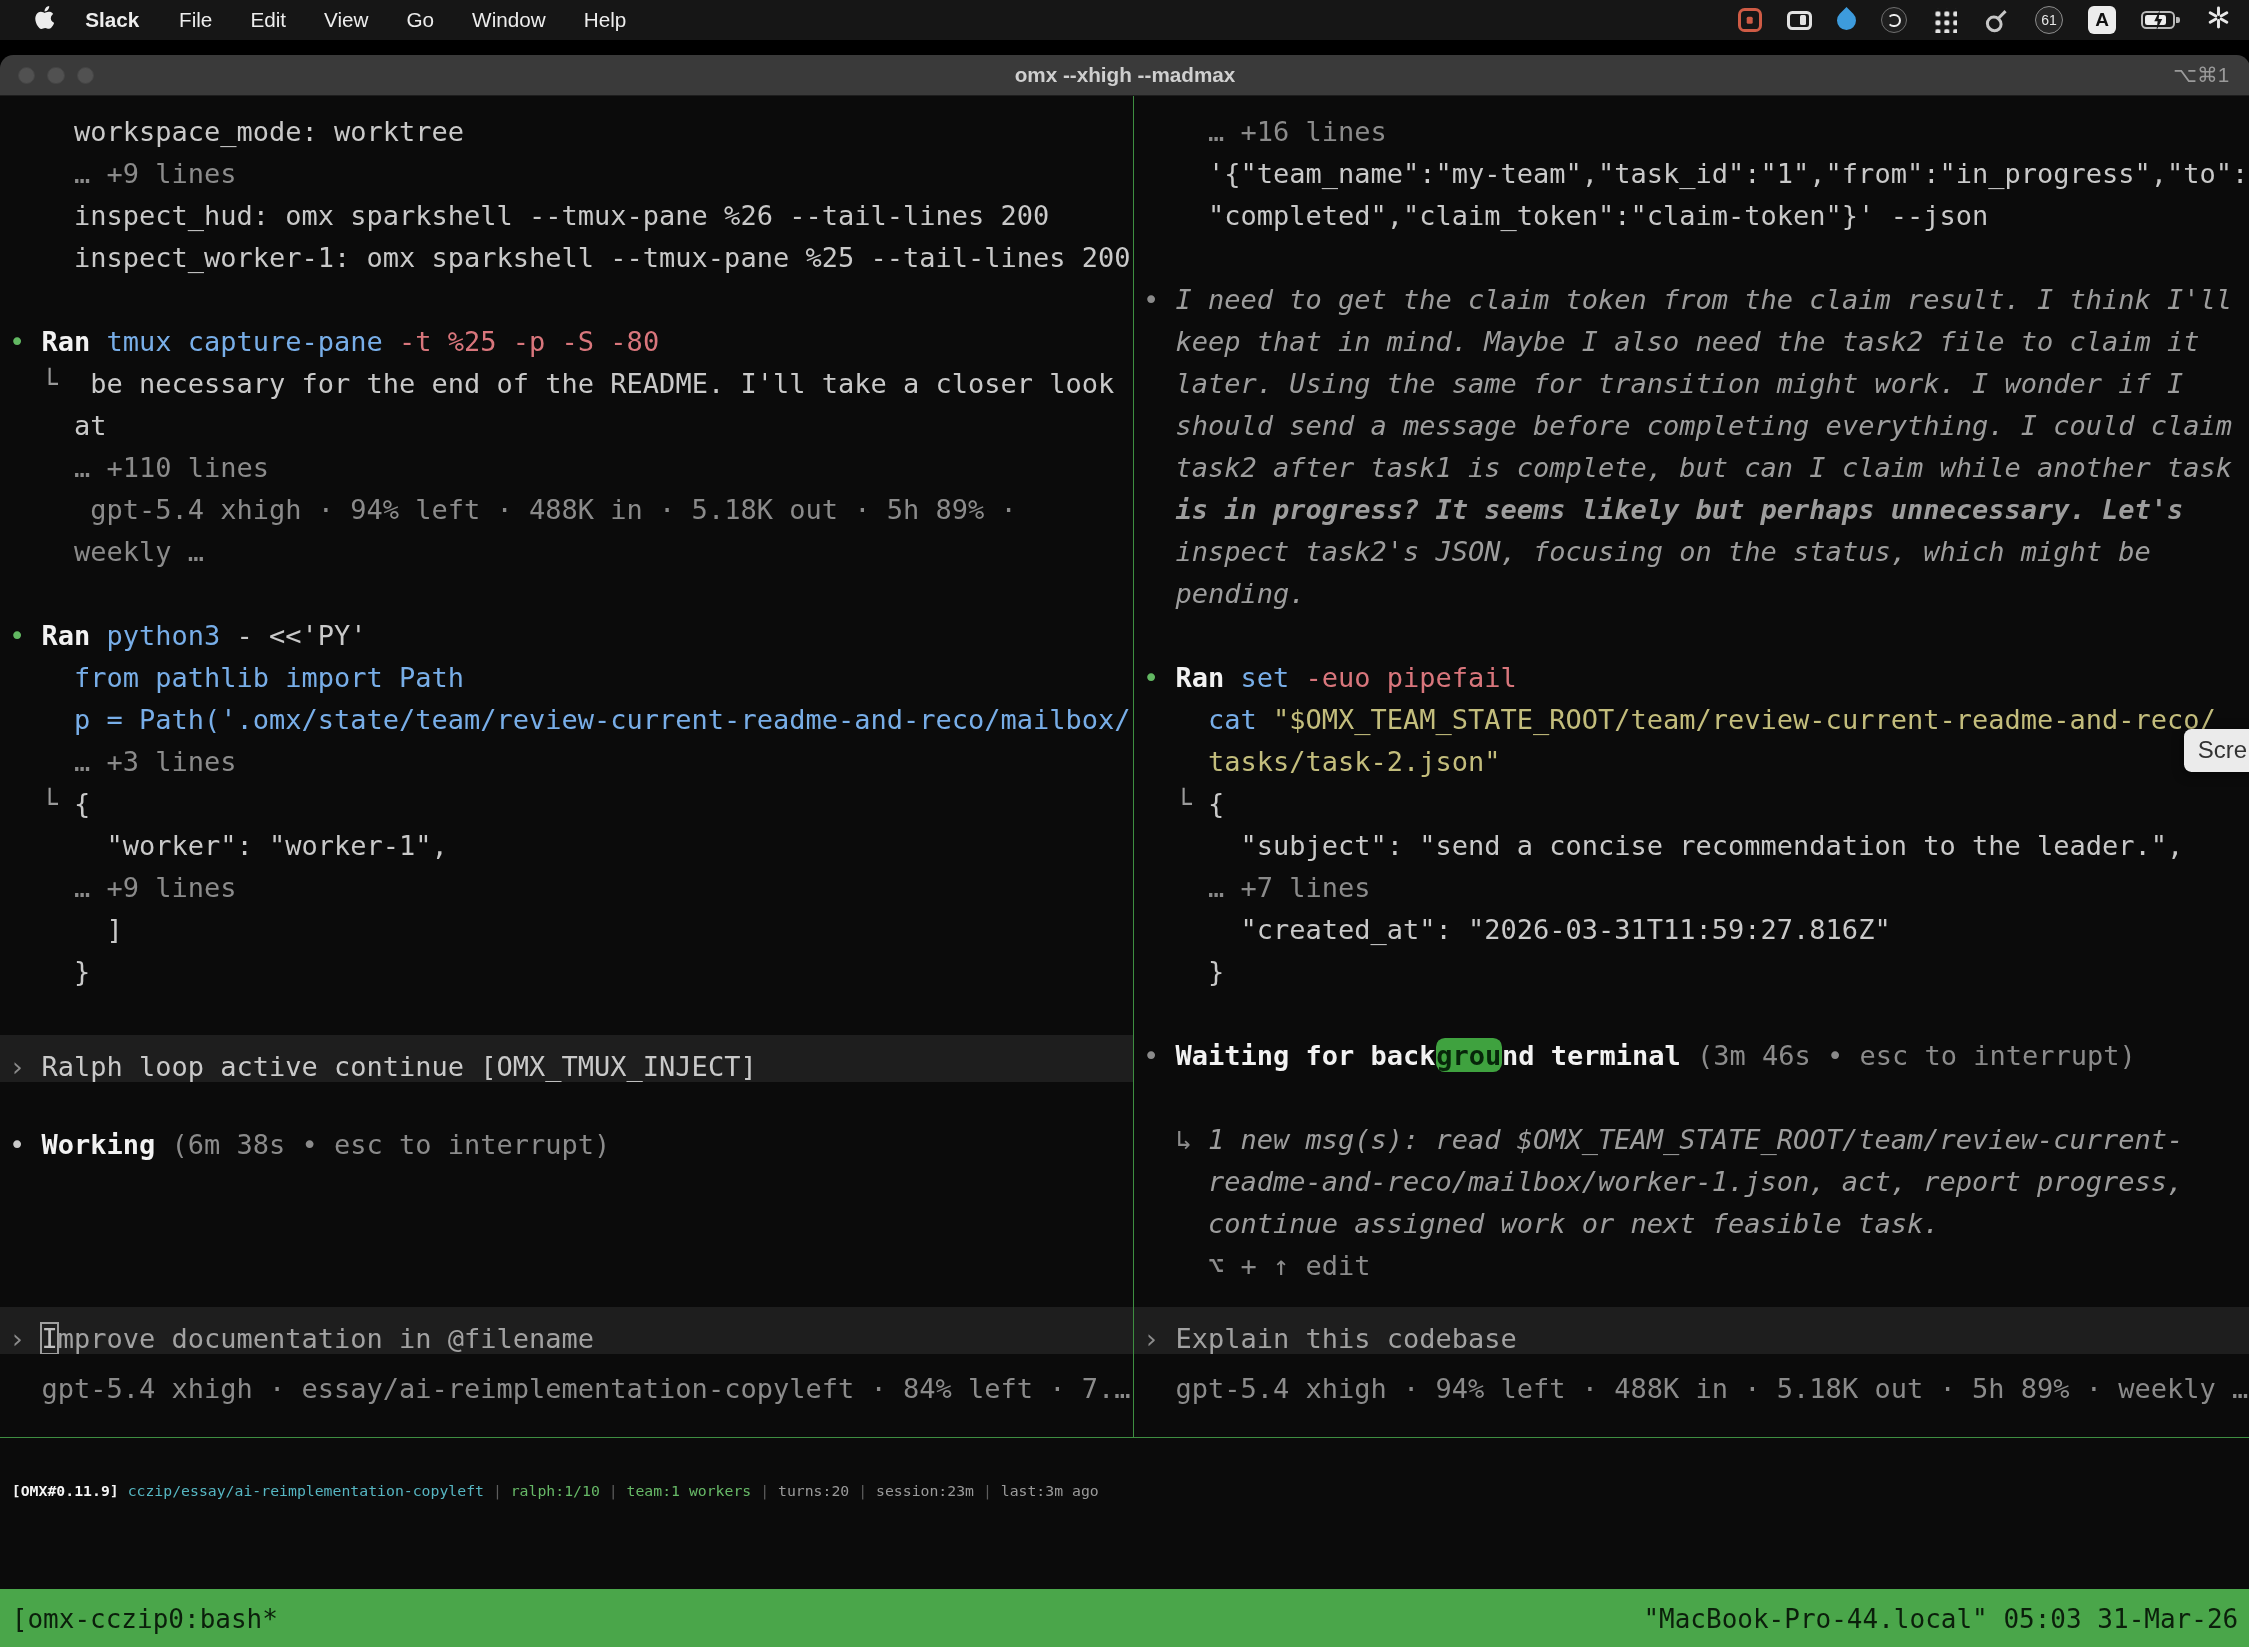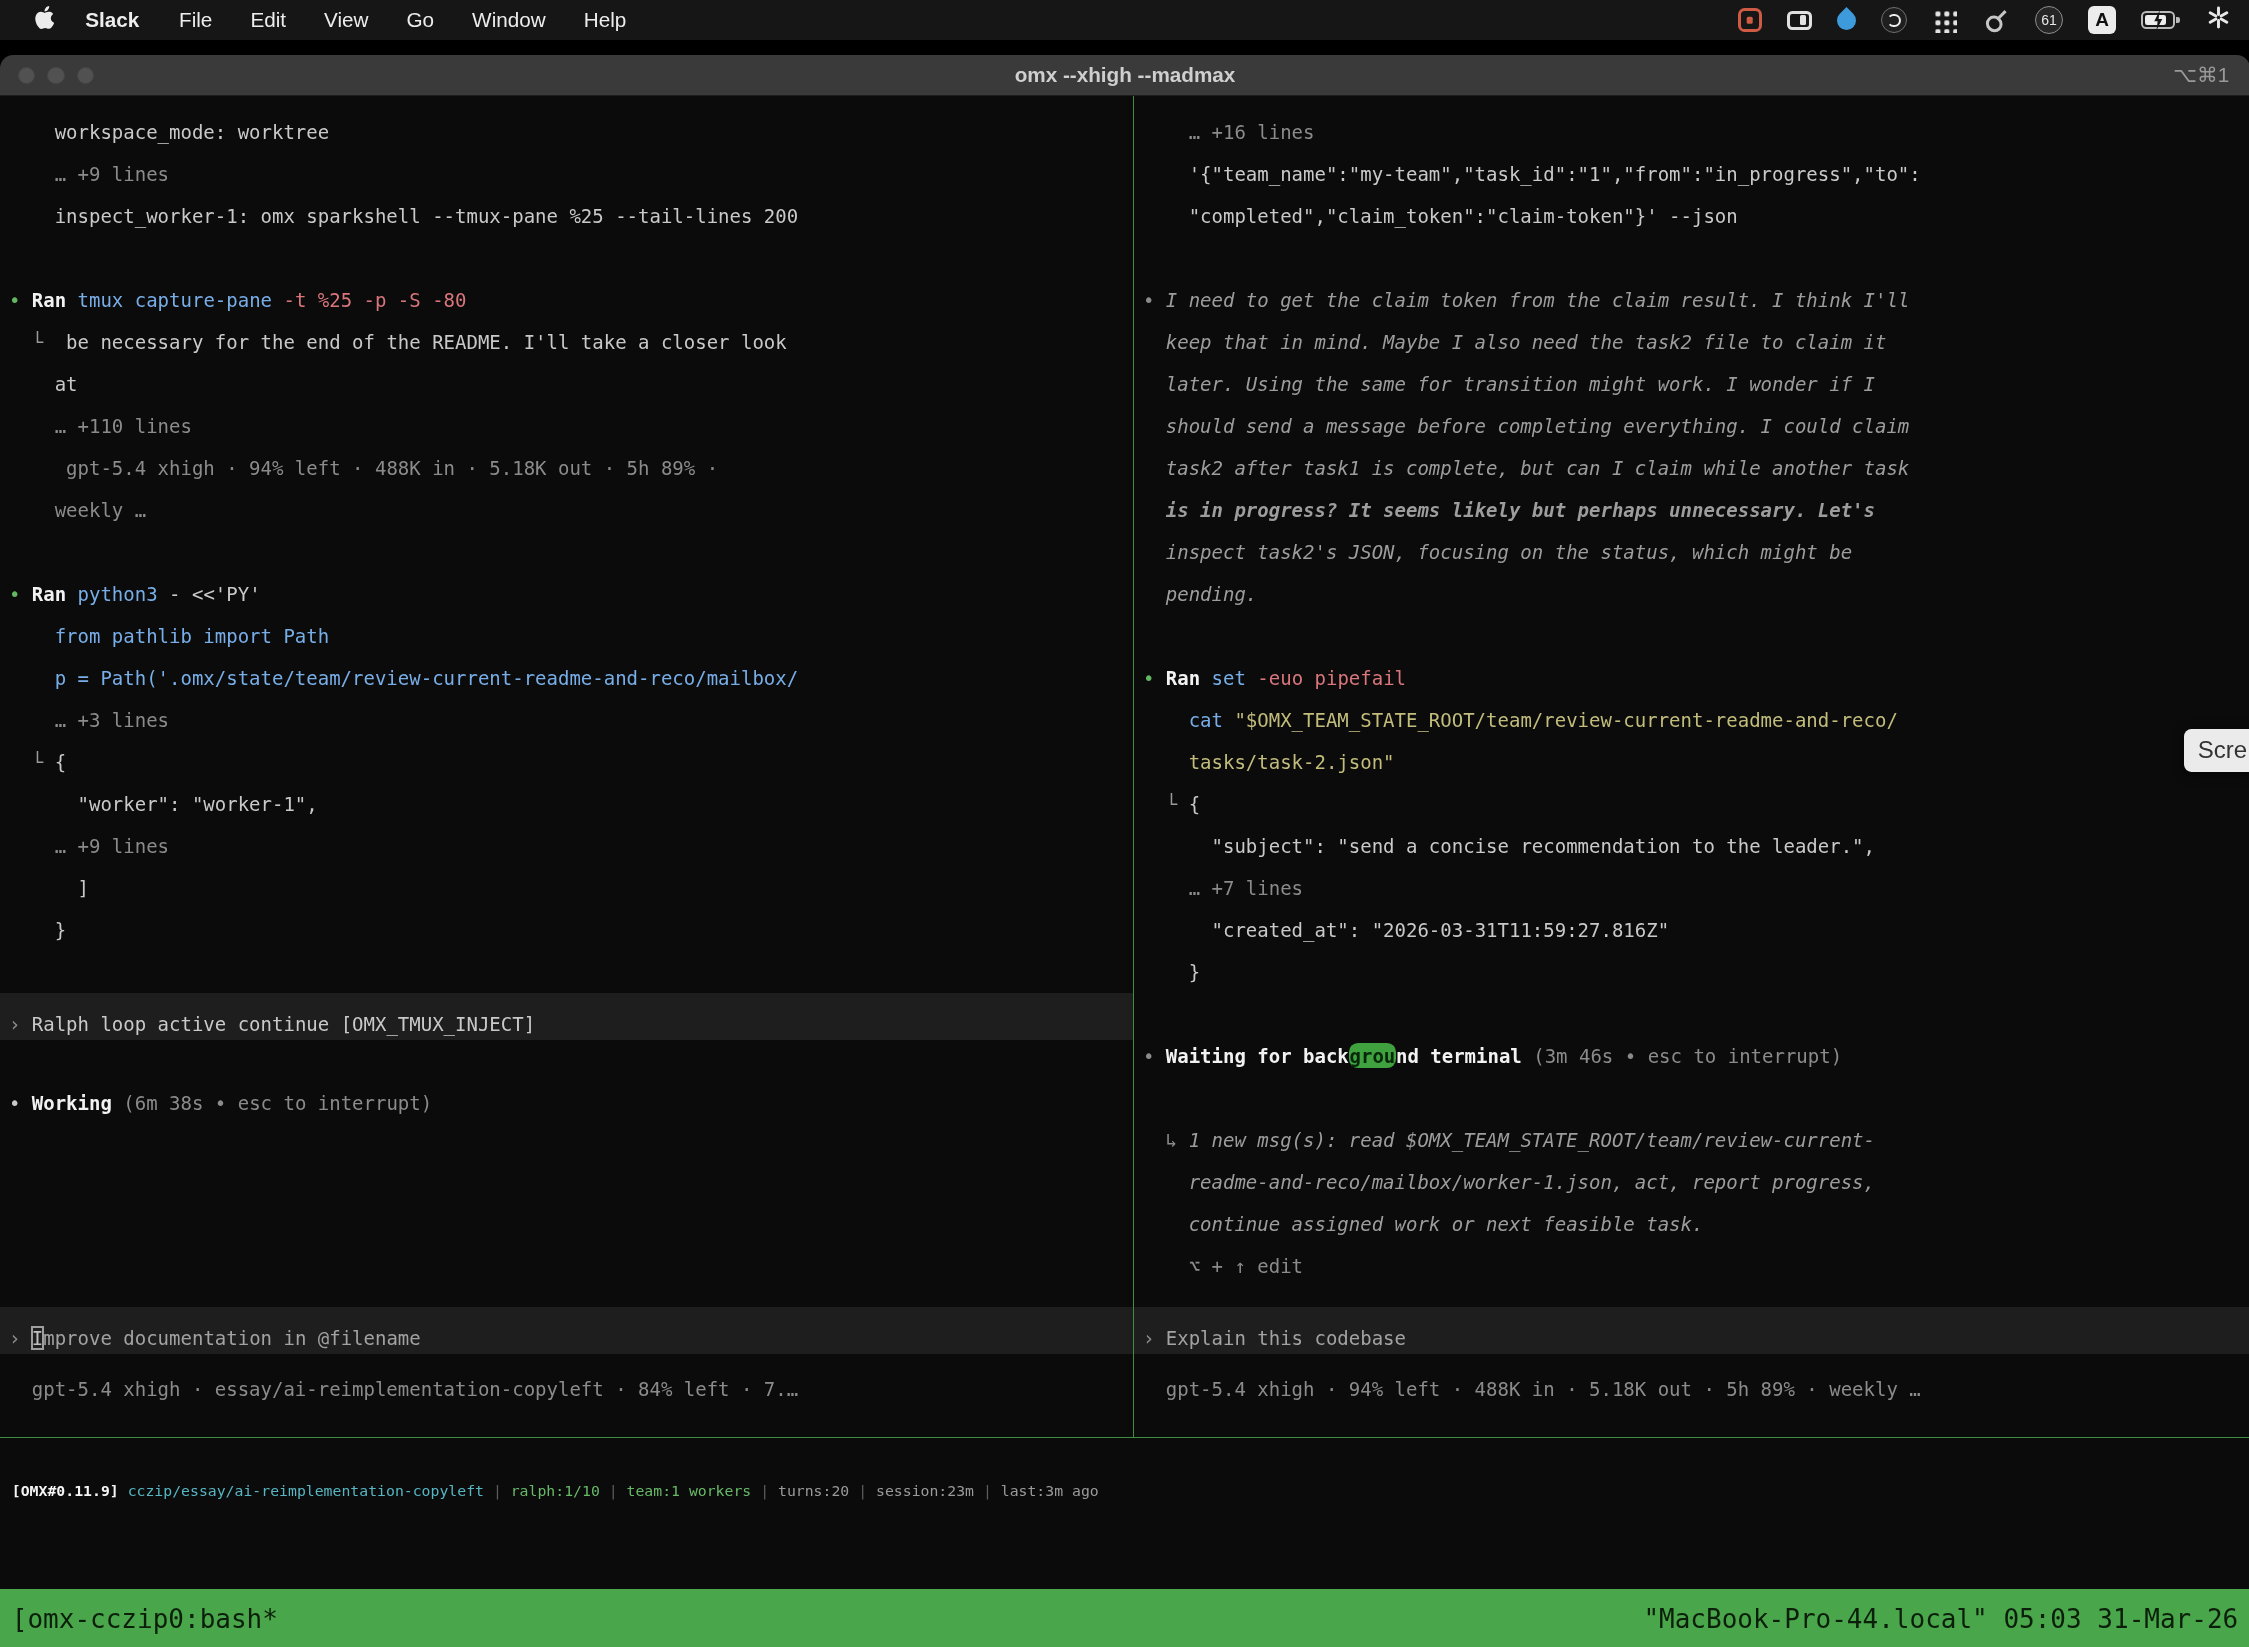--- a/index.html
+++ b/index.html
@@ -45,21 +45,21 @@
   .light{width:17.7px;height:17.7px;border-radius:50%;background:#515151;border:0.7px solid #454545}
   .win-title{position:absolute;left:50%;top:50%;transform:translate(-50%,-50%);color:#cfcfcf;font-size:20.7px;font-weight:600;white-space:nowrap}
   .win-shortcut{position:absolute;right:20.7px;top:50%;transform:translateY(-50%);color:#9a9a9a;font-size:20.7px}
 
   
   .terminal{position:absolute;top:96px;left:0;right:0;bottom:0;background:#0b0b0b;display:flex;flex-direction:column}
   .panes{height:1342px;display:flex;border-bottom:1.5px solid #3e8e41}
   .pane{display:flex;flex-direction:column;padding:14.8px 0 26.6px 0;overflow:hidden}
   .pane.left{width:1134px;border-right:1.5px solid #3e8e41}
   .pane.right{flex:1}
-  .t-line{height:42px;line-height:42px;font-size:19px;color:#c9c9c9;white-space:pre;overflow:hidden}
+  .t-line{height:42px;line-height:42px;font-size:27px;color:#c9c9c9;white-space:pre;overflow:hidden}
   .t-blank{height:42px}
   .t-bar{background:#1e1e1e;height:47px;line-height:63px}
   .pane-bottom{margin-top:auto}
   .pane-bottom .t-bar{margin-bottom:14.8px}
 
   .s-plain{color:#c9c9c9}
   .s-dim{color:#8b8b8b}
   .s-bold{color:#f2f2f2;font-weight:bold}
   .s-cmd{color:#78aee8}
   .s-arg{color:#d9767c}
@@ -144,20 +144,21 @@
     </div>
     <div class="win-title">omx --xhigh --madmax</div>
     <div class="win-shortcut">⌥⌘1</div>
   </div>
 
   <div class="terminal">
     <div class="panes">
       <div class="pane left" id="pane-left">
           <div class="t-line" style="padding-left: calc(4ch + 8.9px);"><span class="s-plain">workspace_mode: worktree</span></div>
           <div class="t-line" style="padding-left: calc(4ch + 8.9px);"><span class="s-dim">… +9 lines</span></div>
+          <div class="t-line" style="padding-left: calc(4ch + 8.9px);"><span class="s-plain">inspect_hud: omx sparkshell --tmux-pane %26 --tail-lines 200</span></div>
           <div class="t-line" style="padding-left: calc(4ch + 8.9px);"><span class="s-plain">inspect_worker-1: omx sparkshell --tmux-pane %25 --tail-lines 200</span></div>
           <div class="t-blank"></div>
           <div class="t-line" style="padding-left: calc(0ch + 8.9px);"><span class="s-bullet">• </span><span class="s-bold">Ran </span><span class="s-cmd">tmux capture-pane </span><span class="s-arg">-t %25 -p -S -80</span></div>
           <div class="t-line" style="padding-left: calc(2ch + 8.9px);"><span class="s-border">└</span><span class="s-plain">  be necessary for the end of the README. I'll take a closer look</span></div>
           <div class="t-line" style="padding-left: calc(4ch + 8.9px);"><span class="s-plain">at</span></div>
           <div class="t-line" style="padding-left: calc(4ch + 8.9px);"><span class="s-dim">… +110 lines</span></div>
           <div class="t-line" style="padding-left: calc(5ch + 8.9px);"><span class="s-dim">gpt-5.4 xhigh · 94% left · 488K in · 5.18K out · 5h 89% ·</span></div>
           <div class="t-line" style="padding-left: calc(4ch + 8.9px);"><span class="s-dim">weekly …</span></div>
           <div class="t-blank"></div>
           <div class="t-line" style="padding-left: calc(0ch + 8.9px);"><span class="s-bullet">• </span><span class="s-bold">Ran </span><span class="s-cmd">python3 </span><span class="s-plain">- &lt;&lt;'PY'</span></div>

